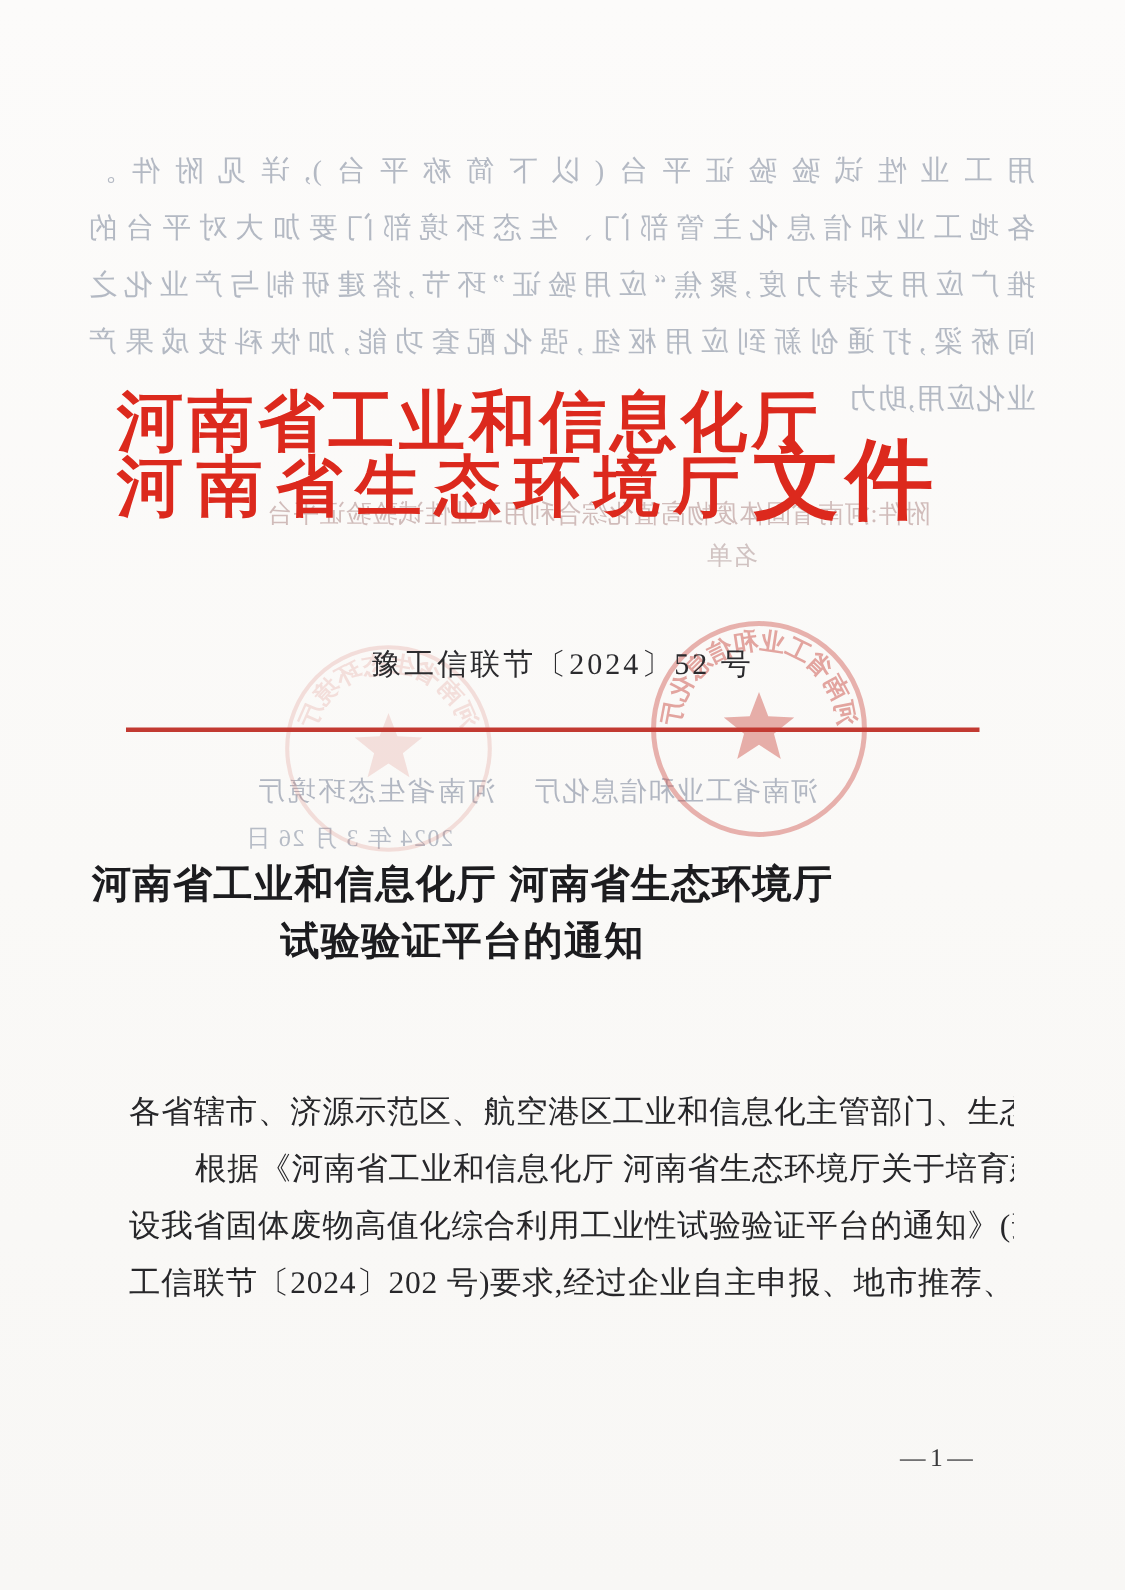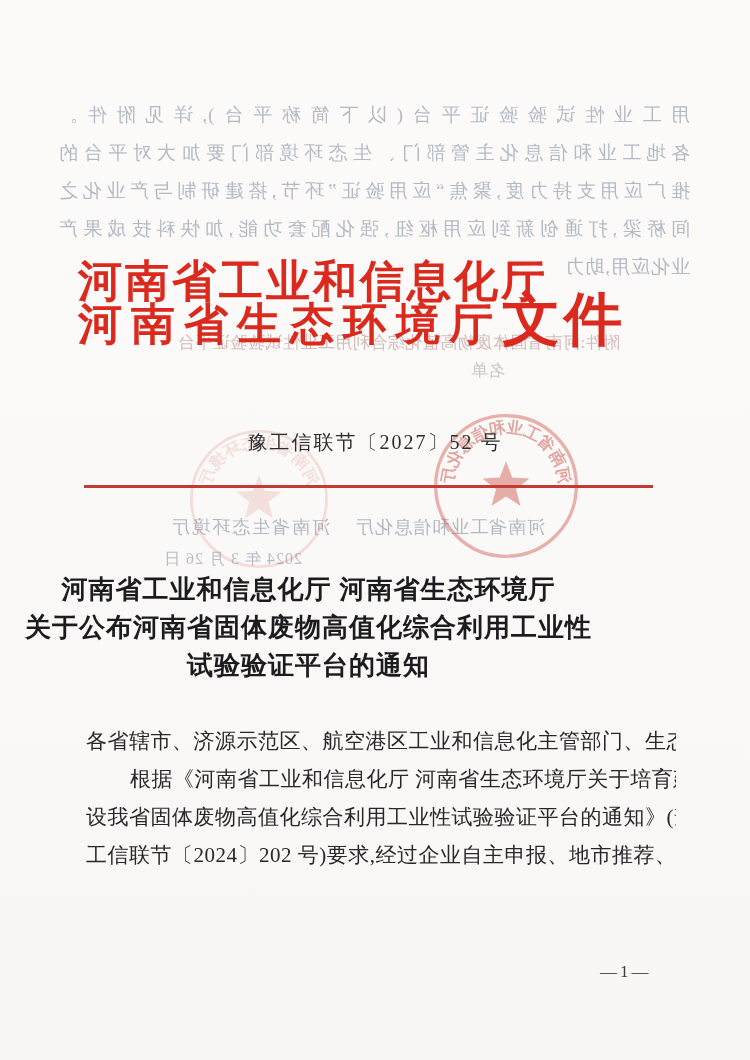--- a/index.html
+++ b/index.html
@@ -131,27 +131,26 @@
         <textPath href="#ringLeft" startOffset="14" textLength="148" lengthAdjust="spacingAndGlyphs">河南省生态环境厅</textPath>
       </text>
       <polygon points="80,54 86.5,71.1 104.7,72 90.5,83.4 95.3,101 80,91 64.7,101 69.5,83.4 55.3,72 73.5,71.1" fill="rgba(212,110,100,0.42)"></polygon>
     </g>
   </svg>
 
   <div class="lh-line1">河南省工业和信息化厅</div>
   <div class="lh-line2">河南省生态环境厅</div>
   <div class="lh-suffix">文件</div>
 
-  <div class="doc-number">豫工信联节〔2027〕52 号</div>
+  <div class="doc-number">豫工信联节〔2024〕52 号</div>
 
   <div class="red-rule"></div>
 
   <div class="title">
     <div>河南省工业和信息化厅 河南省生态环境厅</div>
-    <div>关于公布河南省固体废物高值化综合利用工业性</div>
     <div>试验验证平台的通知</div>
   </div>
 
   <div class="body-text">
     <div class="b-line">各省辖市、济源示范区、航空港区工业和信息化主管部门、生态</div>
     <div class="b-line indent">根据《河南省工业和信息化厅 河南省生态环境厅关于培育建</div>
     <div class="b-line">设我省固体废物高值化综合利用工业性试验验证平台的通知》(豫</div>
     <div class="b-line">工信联节〔2024〕202 号)要求,经过企业自主申报、地市推荐、</div>
   </div>
 

